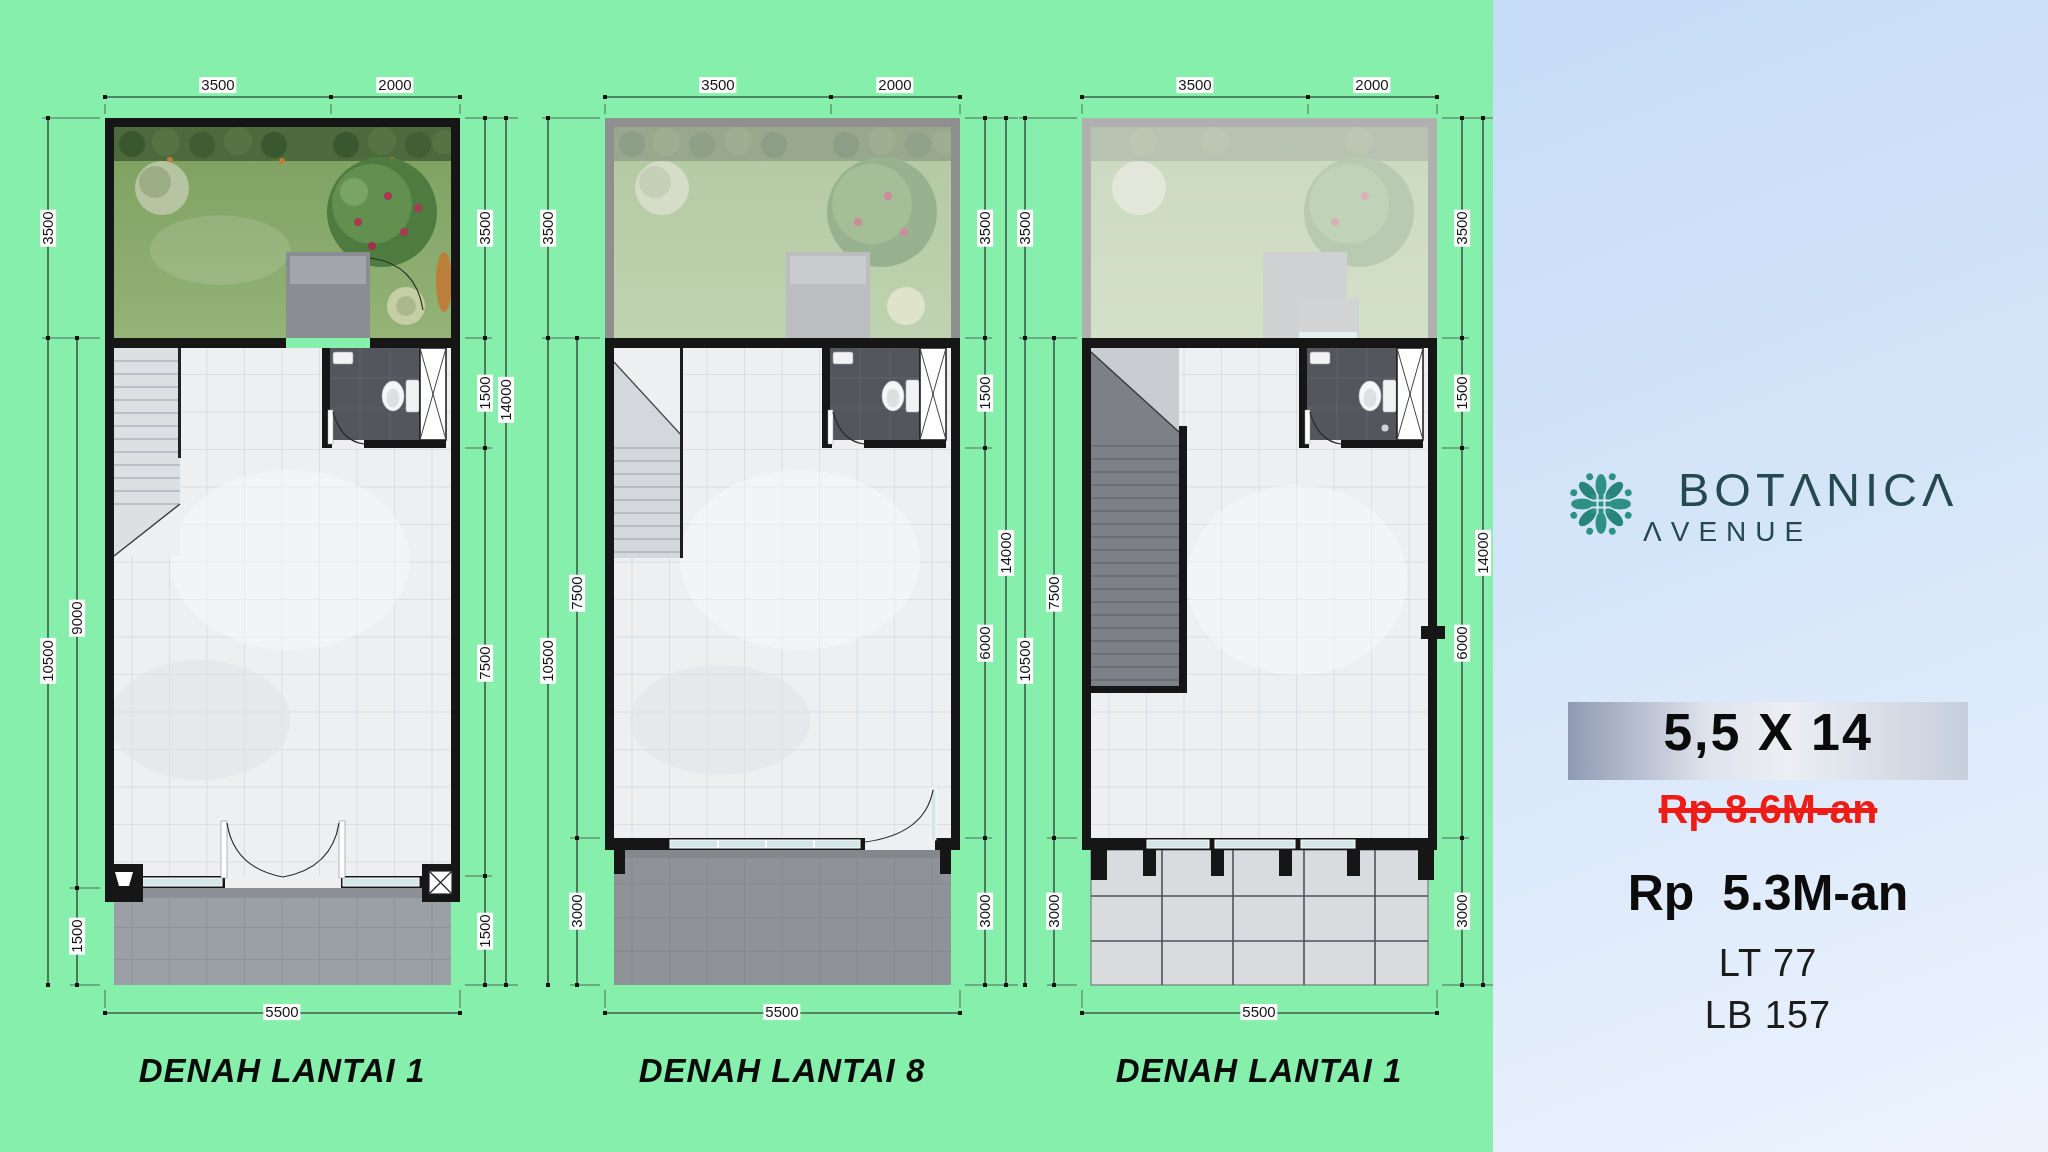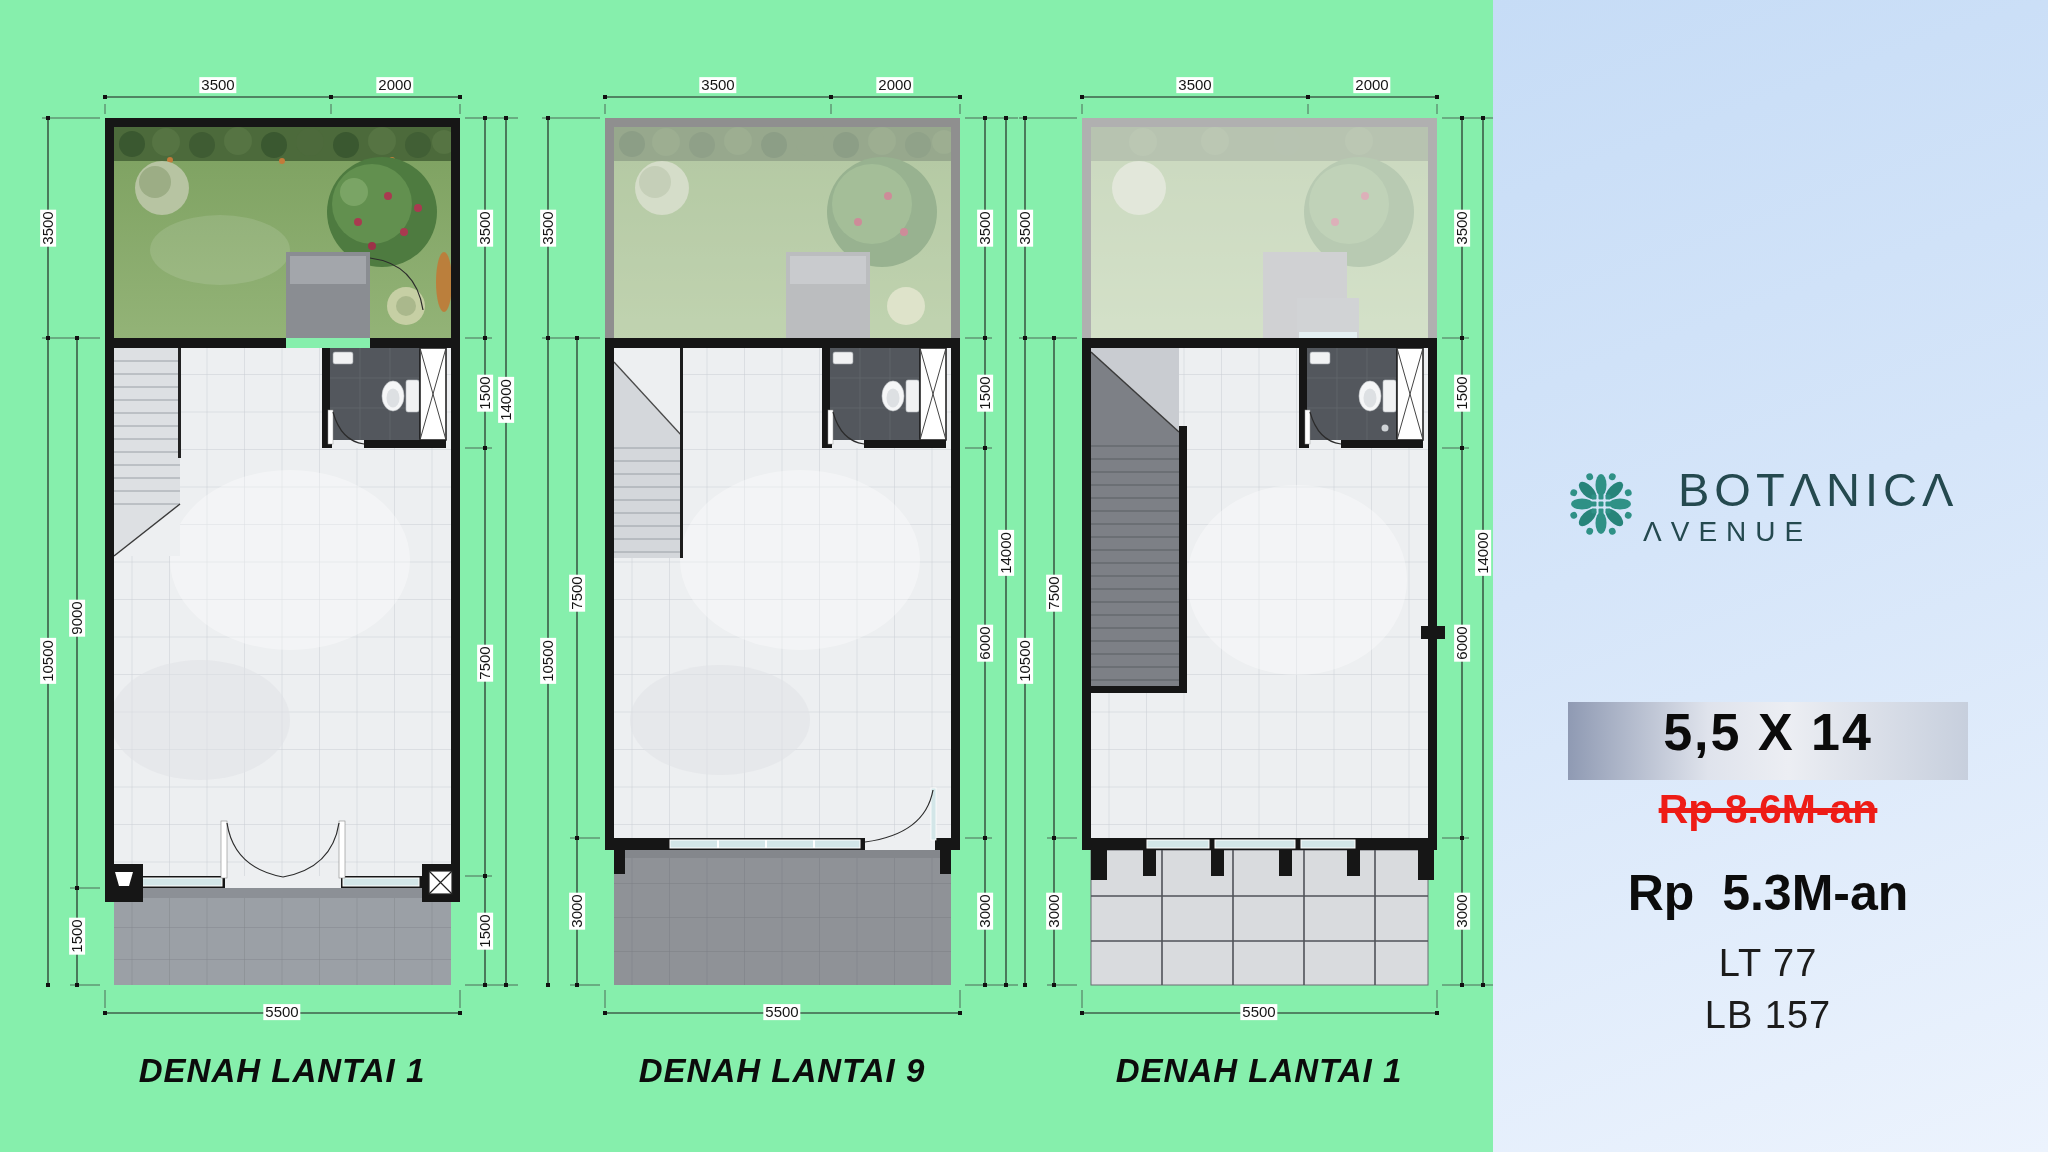--- a/index.html
+++ b/index.html
@@ -325,21 +325,21 @@
     <span class="dim v" style="left:28px;top:228px">3500</span>
     <span class="dim v" style="left:28px;top:661px">10500</span>
     <span class="dim v" style="left:57px;top:593px">7500</span>
     <span class="dim v" style="left:57px;top:911px">3000</span>
     <span class="dim v" style="left:465px;top:228px">3500</span>
     <span class="dim v" style="left:465px;top:393px">1500</span>
     <span class="dim v" style="left:465px;top:643px">6000</span>
     <span class="dim v" style="left:465px;top:911px">3000</span>
     <span class="dim v" style="left:486px;top:553px">14000</span>
     <span class="dim" style="left:262px;top:1012px">5500</span>
-    <span class="plan-label" style="left:262px;top:1052px">DENAH LANTAI 9</span>
+    <span class="plan-label" style="left:262px;top:1052px">DENAH LANTAI 8</span>
   </div>
 
   <div class="plan" style="left:997px">
     <svg width="520" height="1152" viewBox="0 0 520 1152">
       <defs>
         <linearGradient id="g3" x1="0" y1="0" x2="0" y2="1">
           <stop offset="0" stop-color="#7ca05f"></stop>
             <stop offset="1" stop-color="#93b377"></stop>
         </linearGradient>
         <pattern id="t3" width="37.5" height="37.5" patternUnits="userSpaceOnUse">

